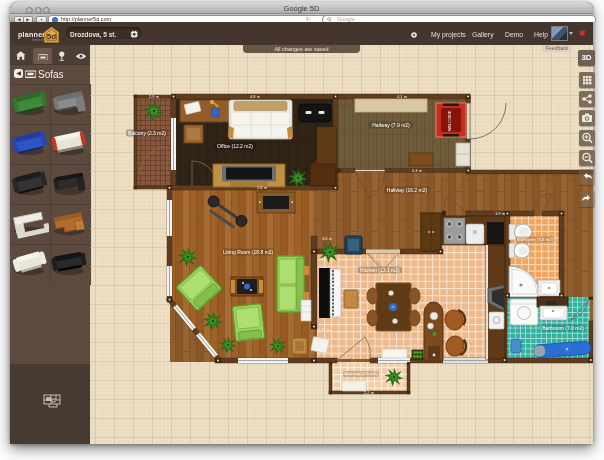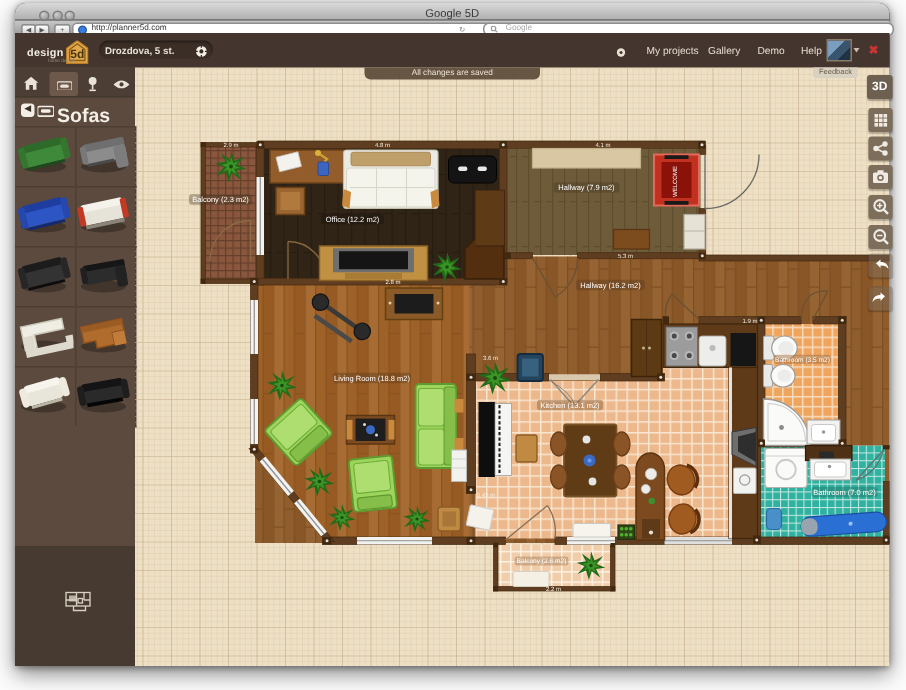--- a/index.html
+++ b/index.html
@@ -22,21 +22,21 @@
 #projname{left:70px;top:30.5px;font-size:6.5px;font-weight:bold;color:#e8e0d4}
 .hmenu{top:31px;font-size:6.8px;color:#e4dccf}
 #avatar{left:551px;top:26px;width:15px;height:13px;border:1px solid #8a7a6a;background:linear-gradient(135deg,#7a9ec0 0 40%,#39556e 40% 70%,#1e3346 70%);}
 #avarrow{left:569px;top:32px;width:0;height:0;border-left:2.5px solid transparent;border-right:2.5px solid transparent;border-top:3px solid #cabfae}
 #redico{left:579px;top:30px;width:9px;height:8px;color:#c33;font-size:8px;font-weight:bold;line-height:8px}
 #sidebar{left:10px;top:45px;width:80px;height:399px;background:#5b4a3d}
 #iconstrip{left:10px;top:45px;width:80px;height:19px;background:#4c3e34;border-bottom:1px solid #45382e}
 #cattile{left:33px;top:47.5px;width:19px;height:16px;background:#6c594b;border-radius:2px}
 #cathead{left:10px;top:64px;width:80px;height:20px}
 #backbtn{left:14px;top:68.5px;width:9px;height:9px;background:#f2efe8;border-radius:2.5px;text-align:center;line-height:9px;font-size:6px;color:#3a2e24}
-#sofastitle{left:38px;top:68.5px;font-size:13px;font-weight:bold;color:#f4efe6}
+#sofastitle{left:38px;top:68.5px;font-size:10px;font-weight:normal;color:#f4efe6}
 #catgrid{left:10px;top:84px;width:80px;height:200px}
 .cell{position:absolute;width:39.5px;height:39.5px;border-right:1px solid #4e3f34;border-bottom:1px solid #4e3f34}
 #sblower{left:10px;top:284px;width:80px;height:80px;background:#5b4a3d}
 #sbbottom{left:10px;top:364px;width:80px;height:80px;background:#473a30}
 #canvas{left:90px;top:45px;width:503px;height:399px;background-color:#eee0c5}
 #toast{left:243px;top:45px;width:117px;height:8px;background:rgba(92,74,58,.92);border-radius:0 0 4px 4px;
 color:#ece2d2;font-size:5.5px;text-align:center;line-height:8px}
 #feedback{left:542px;top:45px;width:30px;height:7px;background:#d9d2c2;border-radius:0 0 2px 2px;color:#6b5d4c;font-size:5px;text-align:center;line-height:7px}
 #btn3d{left:578px;top:50px;width:17px;height:16px;background:#6e6051;border-radius:2px;color:#fff;font-weight:bold;font-size:8px;text-align:center;line-height:16px;box-shadow:0 1px 1px rgba(0,0,0,.3)}
 .tbtn{left:578.5px;width:16px;height:16px;background:#7d6e5c;border-radius:2px;box-shadow:0 1px 1px rgba(0,0,0,.25)}
@@ -68,21 +68,21 @@
 <div class="abs" style="left:306px;top:15.5px;font-size:5px;color:#888">↻</div>
 
 <div class="abs" id="searchf">Google</div>
 <svg class="abs" style="left:327px;top:16.5px" width="5" height="5" viewBox="0 0 5 5">
     <circle cx="2" cy="2" r="1.5" fill="none" stroke="#999" stroke-width=".8"></circle>
     <line x1="3.2" y1="3.2" x2="4.6" y2="4.6" stroke="#999" stroke-width=".8"></line>
   </svg>
 
 <div class="abs" id="header"></div>
 
-<div class="abs" id="logotext">design</div>
+<div class="abs" id="logotext">planner</div>
 <svg class="abs" style="left:44px;top:26.5px" width="15" height="16" viewBox="0 0 15 16">
     <path d="M7.5 0L14.6 5.2V15.3H0.4V5.2z" fill="#e2a94a" stroke="#b87d26" stroke-width=".8"></path>
     <path d="M7.5 2.2L12.6 6v7.3H2.4V6z" fill="none" stroke="#8a5c1a" stroke-width=".9"></path>
     <text x="7.5" y="11.8" text-anchor="middle" font-size="8" font-weight="bold" fill="#4a3510" font-family="Liberation Sans,sans-serif">5d</text>
   </svg>
 <div class="abs" style="left:32px;top:38.2px;font-size:3.2px;color:#9a8a7a">home design</div>
 
 <div class="abs" id="projfield"></div>
 <div class="abs" id="projname">Drozdova, 5 st.</div>
 

